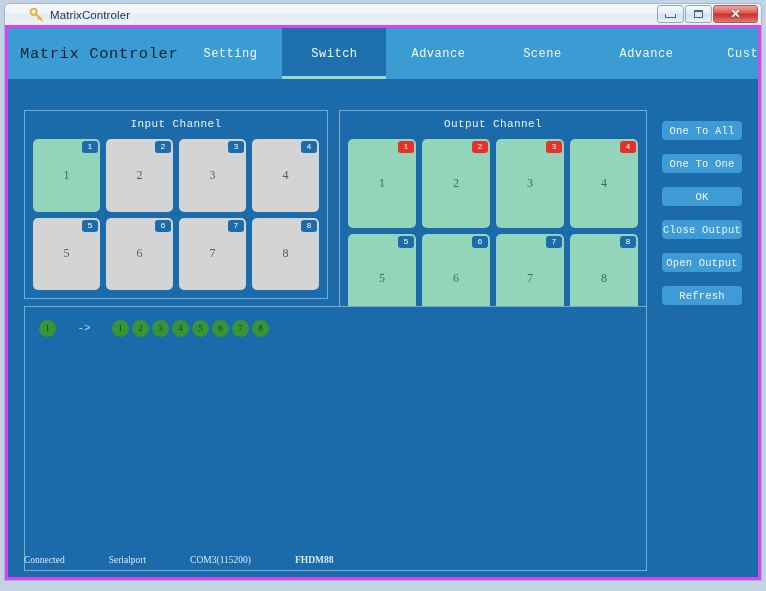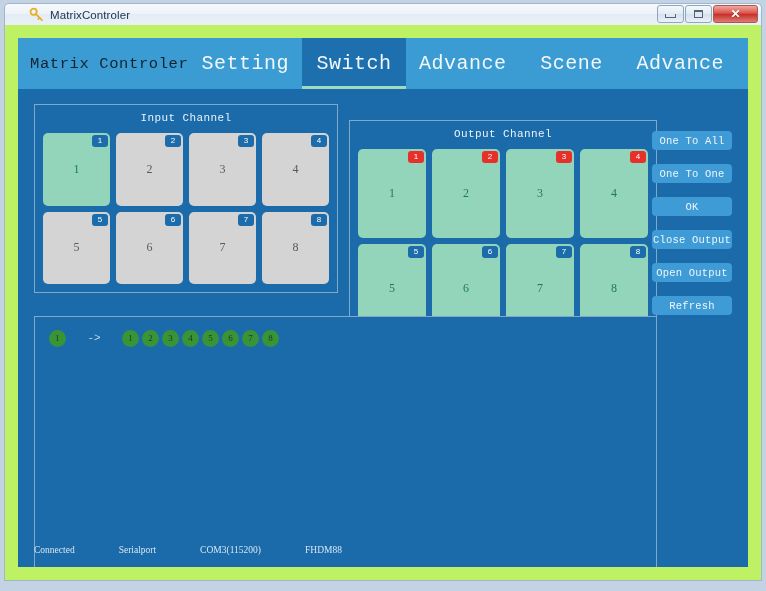--- a/index.html
+++ b/index.html
@@ -101,22 +101,22 @@
   
   .client {
     position: absolute;
     left: 4px;
     top: 25px;
     width: 758px;
     height: 556px;
     box-sizing: border-box;
     border: 1px solid #9fb6cd;
     border-top: none;
-    background: #bef264;
-    padding: 13px;
+    background: #d946ef;
+    padding: 3px;
   }
   .app-body {
     width: 100%;
     height: 100%;
     box-sizing: border-box;
     background: #1b6aa9;
     position: relative;
     overflow: hidden;
   }
 
@@ -147,21 +147,21 @@
     height: 100%;
   }
   .nav-tab {
     position: relative;
     min-width: 78px;
     padding: 0 13px;
     display: flex;
     align-items: center;
     justify-content: center;
     font-family: "Liberation Mono", monospace;
-    font-size: 20px;
+    font-size: 12px;
     color: #f2f7fb;
     letter-spacing: 0.5px;
     white-space: nowrap;
     cursor: pointer;
   }
   .nav-tab.active {
     background: #1d6fae;
   }
   .nav-tab.active::after {
     content: "";
@@ -173,21 +173,21 @@
     background: #9ddcc3;
   }
 
   
   .panel {
     position: absolute;
     box-sizing: border-box;
     border: 1px solid #7fa9c9;
     background: #1b6aa9;
   }
-  #input-panel  { left: 16px;  top: 66px; width: 304px; height: 189px; }
+  #input-panel  { left: 16px;  top: 82px; width: 304px; height: 189px; }
   #output-panel { left: 331px; top: 82px; width: 308px; height: 222px; }
   #mapping-panel{ left: 16px;  top: 278px; width: 623px; height: 265px; }
 
   .panel-title {
     text-align: center;
     font-family: "Liberation Mono", monospace;
     font-size: 11px;
     color: #eaf3fa;
     letter-spacing: 0.4px;
     padding-top: 7px;
@@ -304,21 +304,21 @@
     width: 100%;
     height: 34px;
     display: flex;
     align-items: center;
     padding-left: 16px;
     font-family: "Liberation Serif", serif;
     font-size: 9.5px;
     color: #d6e7f4;
   }
   .status-item { margin-right: 44px; white-space: nowrap; }
-  .status-item:last-child { margin-right: 16px; }
+  .status-item:last-child { margin-right: 16px; font-weight: bold; }
 </style>
 </head>
 <body>
 
 <div class="app-window">
 
   <div class="titlebar">
     <span class="title-icon">
       <svg width="16" height="16" viewBox="0 0 16 16">
         <circle cx="4.6" cy="4.8" r="3.1" fill="none" stroke="#e8b02a" stroke-width="1.8"></circle>

